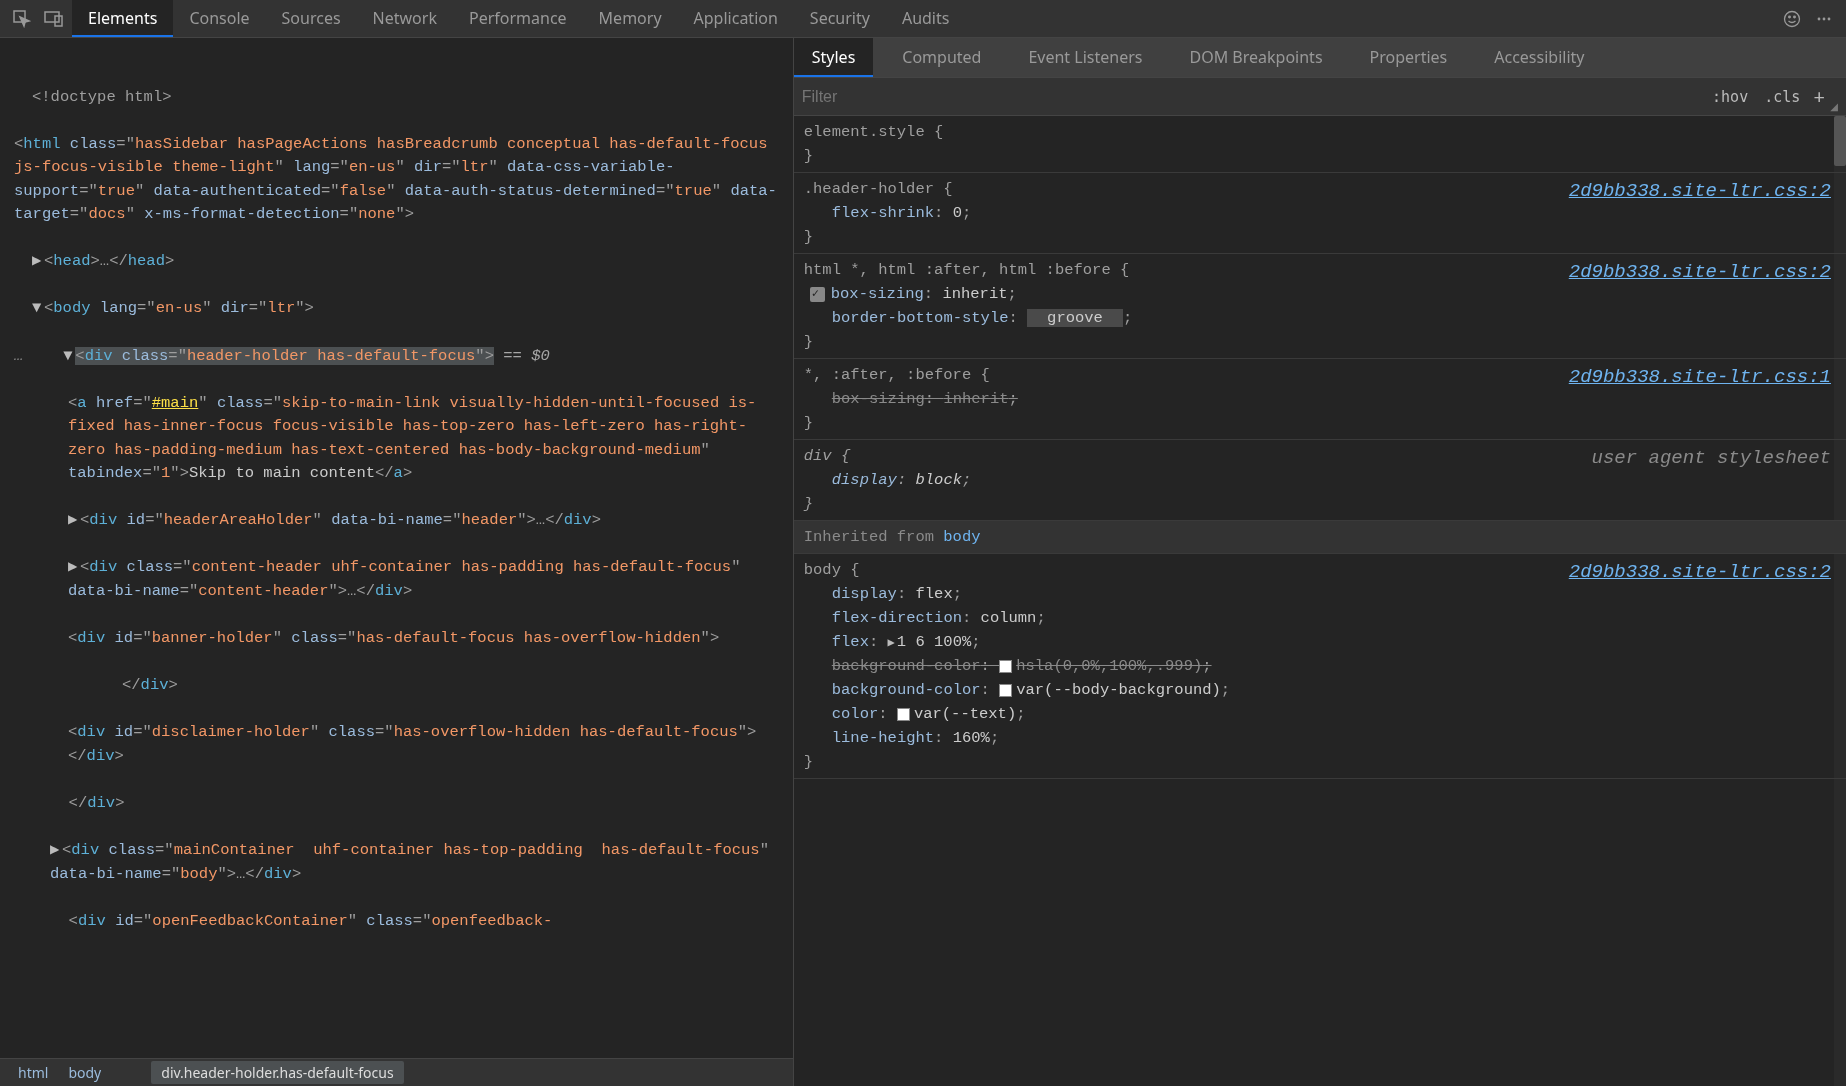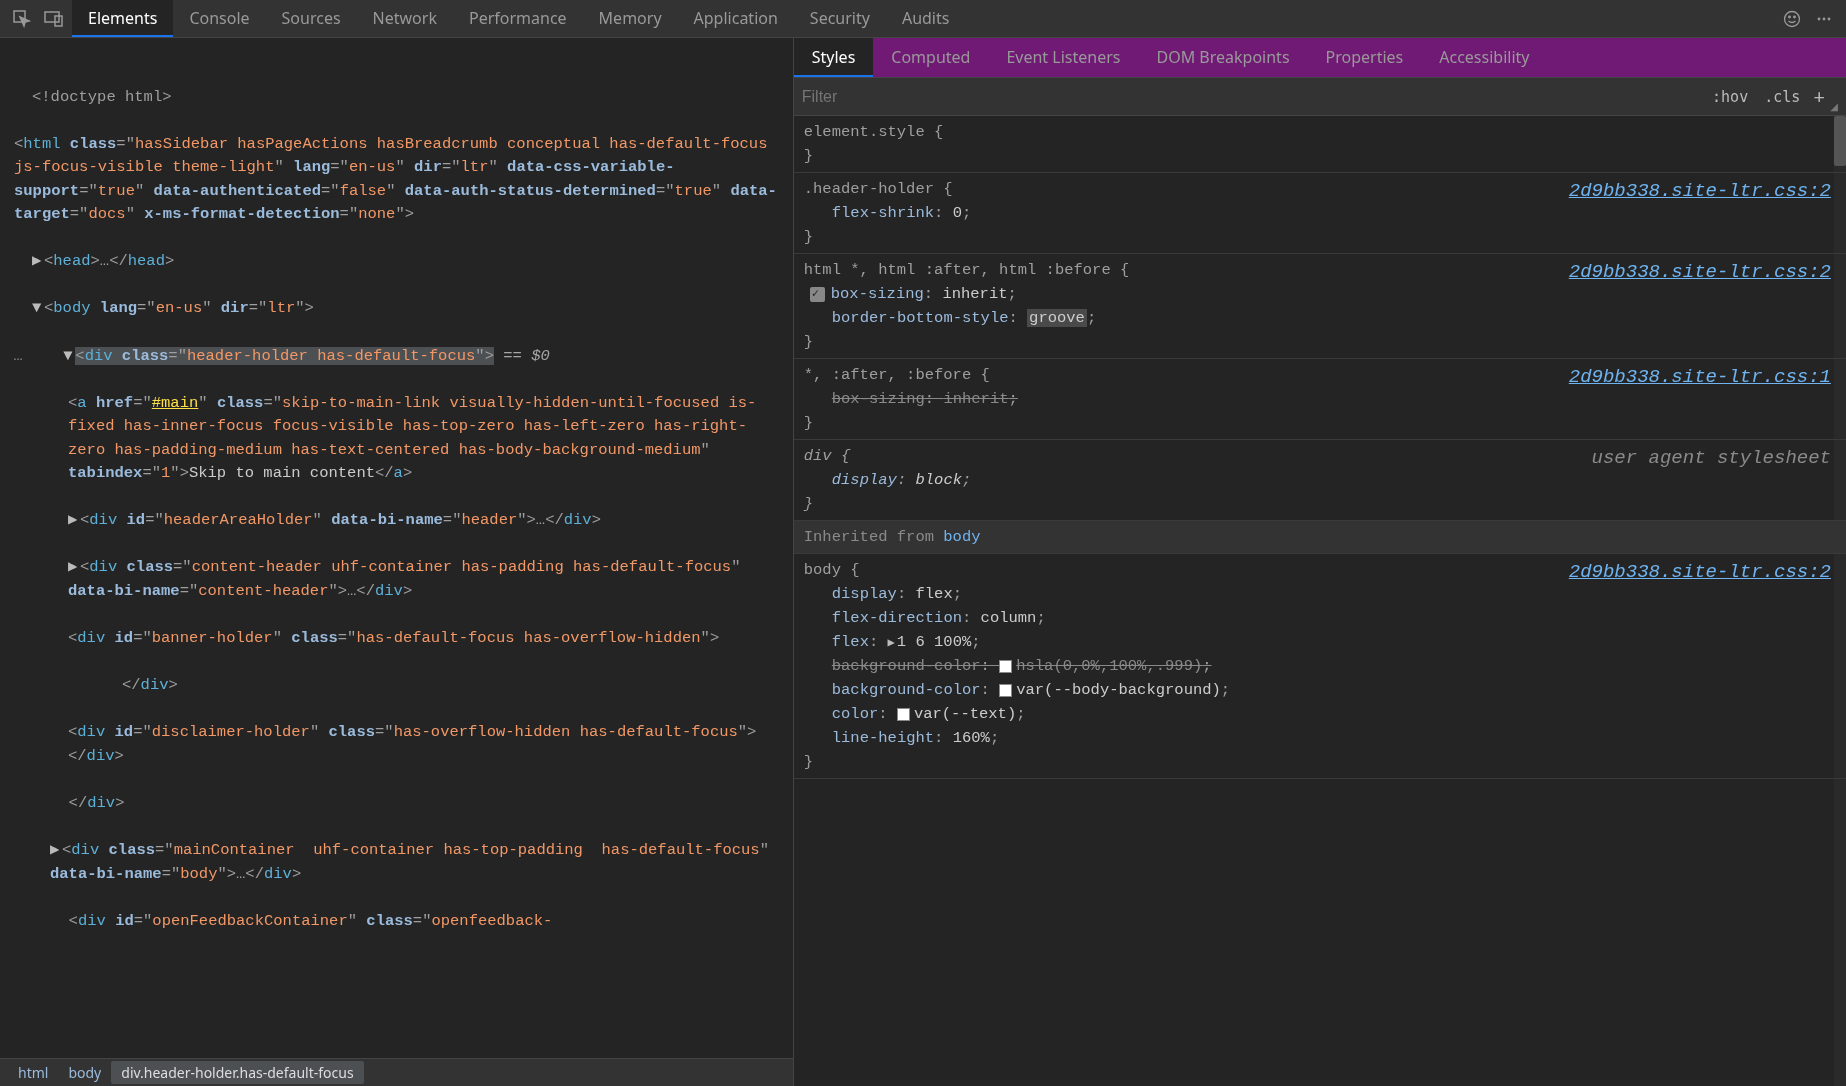--- a/index.html
+++ b/index.html
@@ -30,44 +30,44 @@
 
 .main { flex: 1; display: flex; min-height: 0; }
 
 .elements { flex: 0 0 43%; display: flex; flex-direction: column; border-right: 1px solid #444; min-width:0; }
 .tree {
   flex: 1; overflow: auto; padding: 24px 10px 6px 14px; font-size: 15.5px; line-height: 1.52;
   white-space: pre-wrap; word-break: break-word;
 }
 .t-punc { color: #9e9e9e; }
 .t-tag { color: #5db0d7; }
-.t-attr { color: #9bbbdc; font-weight: bold; }
+.t-attr { color: #9bbbdc; }
 .t-val { color: #f29766; }
 .t-text { color: #ccc; }
 .t-link { color: #fde047; text-decoration: underline; }
 .t-eq { color: #a6a6a6; font-style: italic; }
 .tri { display:inline-block; width:12px; color:#bbb; }
 .sel { background: #4c5052; }
 .ell { color:#8a8a8a; font-style: italic; letter-spacing:2px; margin-right:2px;}
 .indent0{padding-left:0}
 .indent1{padding-left:18px}
 .indent2{padding-left:36px}
 .indent3{padding-left:54px}
 .indent5{padding-left:108px}
 
 .breadcrumbs {
   display: flex; height: 28px; background: #333333; border-top:1px solid #444;
   align-items: center; padding: 0 8px; font-size: 14px; font-family: ui-sans-serif, system-ui, sans-serif;
 }
 .crumb { padding: 2px 10px; color:#9bbbdc; cursor:pointer; }
-.crumb.active { background:#4c5052; color:#ddd; border-radius:2px; }
+.crumb.active { background:#4c5052; color:#ddd; border-radius:2px;margin-left:40px; }
 
 .styles { flex: 1; display: flex; flex-direction: column; min-width:0; }
 .styles-tabs {
-  display: flex; height: 40px; background:#701a75; border-bottom:1px solid #444;
+  display: flex; height: 40px; background:#404040; border-bottom:1px solid #444;gap:11px;
 }
 .stab {
   padding: 0 18px; display:flex; align-items:center; font-family: ui-sans-serif, system-ui, sans-serif;
   font-size:16px; color:#999; cursor:pointer; border-bottom: 2px solid transparent;
 }
 .stab.active { color:#fff; background:#242424; border-bottom-color:#1a73e8; }
 
 .filterbar {
   display:flex; align-items:center; height:38px; background:#333333; border-bottom:1px solid #444;
   padding: 0 8px; font-family: ui-sans-serif, system-ui, sans-serif;
@@ -102,21 +102,21 @@
   vertical-align:middle; margin-right:6px; margin-left:-22px; position:relative;
 }
 .chk::after{content:"✓"; color:#222; font-size:12px; position:absolute; left:2px; top:-2px;}
 .swatch {
   display:inline-block; width:13px; height:13px; border:1px solid #888; vertical-align:middle;
   margin-right:4px;
 }
 .inherit-hdr { color:#8a8a8a; font-style:normal; }
 .inherit-hdr .lnk { color:#6fb4f0; }
 .tri2{ display:inline-block; color:#bbb; margin-right:2px; font-size:12px;}
-.boxed { background:#4a4a4a; padding:0 2px;}
+.boxed { background:#4a4a4a; padding:0 20px;}
 </style>
 </head>
 <body>
 
 <div class="devtools">
 
   <div class="toolbar">
     <div class="toolbar-ico">
       <svg width="18" height="18" viewBox="0 0 18 18" stroke="#999" fill="none" stroke-width="1.5">
           <rect x="1" y="1" width="11" height="11"></rect>

